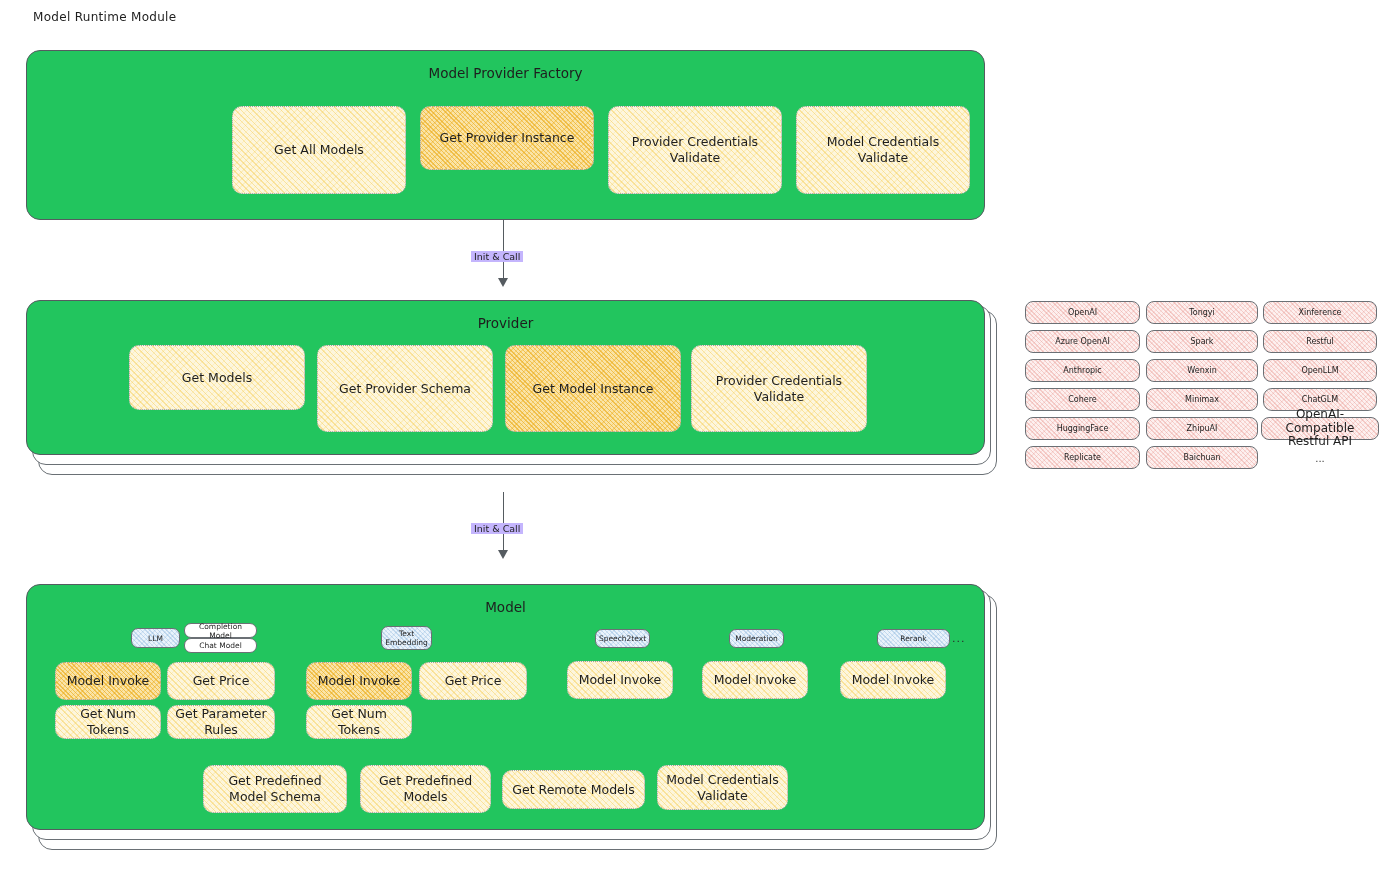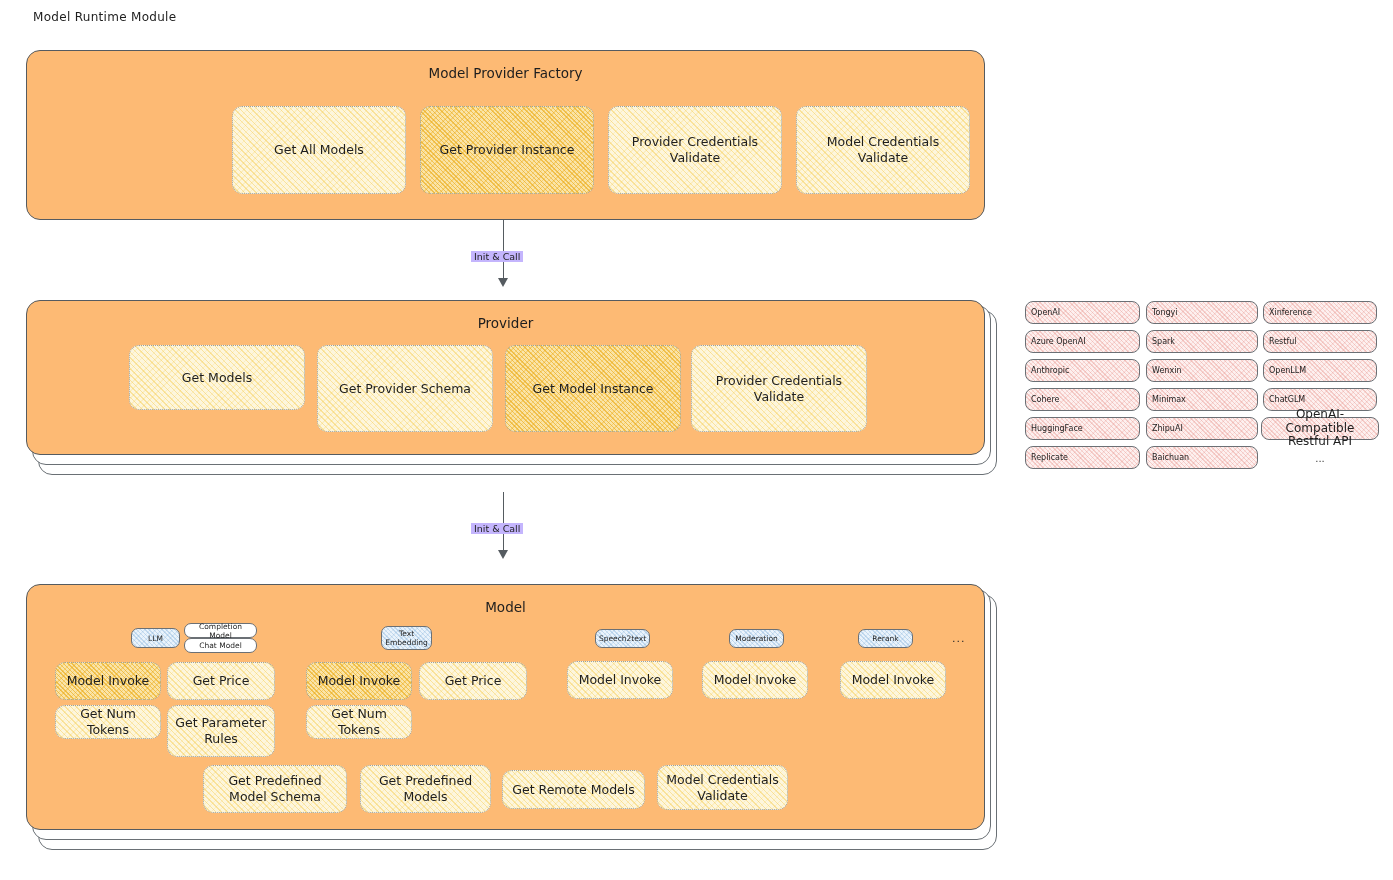--- a/index.html
+++ b/index.html
@@ -18,21 +18,21 @@
     position:absolute;left:33px;top:10px;
     font-size:12px;letter-spacing:.3px;color:#1e1e1e;
     white-space:nowrap;
   }
 
   
   .container{
     position:absolute;box-sizing:border-box;
     border:1.1px solid #555b60;
     border-radius:14px;
-    background:#fdba74;
+    background:#22c55e;
   }
   .container .hdr{
     position:absolute;left:0;right:0;top:14px;
     text-align:center;font-size:13.5px;color:#1e1e1e;
   }
   
   .stack-layer{
     position:absolute;box-sizing:border-box;
     border:1.1px solid #6a7075;
     border-radius:14px;
@@ -57,27 +57,27 @@
   .box.hl{
     background-color:#fae4a8;
     background-image:
       repeating-linear-gradient(45deg, rgba(235,170,20,.62) 0 1px, rgba(0,0,0,0) 1px 3px),
       repeating-linear-gradient(-45deg, rgba(235,170,20,.34) 0 1px, rgba(0,0,0,0) 1px 4px);
   }
 
   
   .chip{
     position:absolute;box-sizing:border-box;
-    display:flex;align-items:center;justify-content:flex-start;
+    display:flex;align-items:center;justify-content:center;
     text-align:center;
     border:1.1px solid #6b7075;
     border-radius:8px;
     font-size:8px;line-height:1.15;
     color:#1e1e1e;
-    padding:1px 5px;
+    padding:1px 15px;
     background-color:#fdf0ef;
     background-image:
       repeating-linear-gradient(45deg, rgba(225,120,110,.30) 0 1px, rgba(0,0,0,0) 1px 3px),
       repeating-linear-gradient(-45deg, rgba(225,120,110,.16) 0 1px, rgba(0,0,0,0) 1px 4px);
   }
   .chip.tiny{font-size:12px;}
   .chip-ellipsis{
     position:absolute;font-size:10px;color:#3a3a3a;
     display:flex;align-items:center;justify-content:center;
   }
@@ -128,21 +128,21 @@
 
   <div class="page-title">Model Runtime Module</div>
 
   <div class="container" style="left:26px;top:50px;width:959px;height:170px;">
     <div class="hdr">Model Provider Factory</div>
   </div>
 
   <div class="box" style="left:232px;top:106px;width:174px;height:88px;">
     <span>Get All Models</span>
   </div>
-  <div class="box hl" style="left:420px;top:106px;width:174px;height:88px;">
+  <div class="box hl" style="left:420px;top:106px;width:174px;height:64px;">
     <span>Get Provider Instance</span>
   </div>
   <div class="box" style="left:608px;top:106px;width:174px;height:88px;">
     <span>Provider Credentials Validate</span>
   </div>
   <div class="box" style="left:796px;top:106px;width:174px;height:88px;">
     <span>Model Credentials Validate</span>
   </div>
 
   <div class="arrow-line" style="left:503px;top:220px;height:62px;"></div>
@@ -247,21 +247,21 @@
 
   <div class="box hl" style="left:55px;top:662px;width:106px;height:38px;">
     <span>Model Invoke</span>
   </div>
   <div class="box" style="left:167px;top:662px;width:108px;height:38px;">
     <span>Get Price</span>
   </div>
   <div class="box" style="left:55px;top:705px;width:106px;height:34px;">
     <span>Get Num Tokens</span>
   </div>
-  <div class="box" style="left:167px;top:705px;width:108px;height:52px;">
+  <div class="box" style="left:167px;top:705px;width:108px;height:34px;">
     <span>Get Parameter Rules</span>
   </div>
 
   <div class="badge" style="left:381px;top:626px;width:51px;height:24px;">
     <span>Text Embedding</span>
   </div>
   <div class="box hl" style="left:306px;top:662px;width:106px;height:38px;">
     <span>Model Invoke</span>
   </div>
   <div class="box" style="left:419px;top:662px;width:108px;height:38px;">
@@ -278,21 +278,21 @@
     <span>Model Invoke</span>
   </div>
 
   <div class="badge" style="left:729px;top:629px;width:55px;height:19px;border-radius:7px;">
     <span>Moderation</span>
   </div>
   <div class="box" style="left:702px;top:661px;width:106px;height:38px;">
     <span>Model Invoke</span>
   </div>
 
-  <div class="badge" style="left:858px;top:629px;width:55px;height:19px;">
+  <div class="badge" style="left:877px;top:629px;width:73px;height:19px;">
     <span>Rerank</span>
   </div>
   <div class="box" style="left:840px;top:661px;width:106px;height:38px;">
     <span>Model Invoke</span>
   </div>
 
   <div class="ellipsis-dots" style="left:952px;top:632px;">...</div>
 
   <div class="box" style="left:203px;top:765px;width:144px;height:48px;">
     <span>Get Predefined Model Schema</span>

